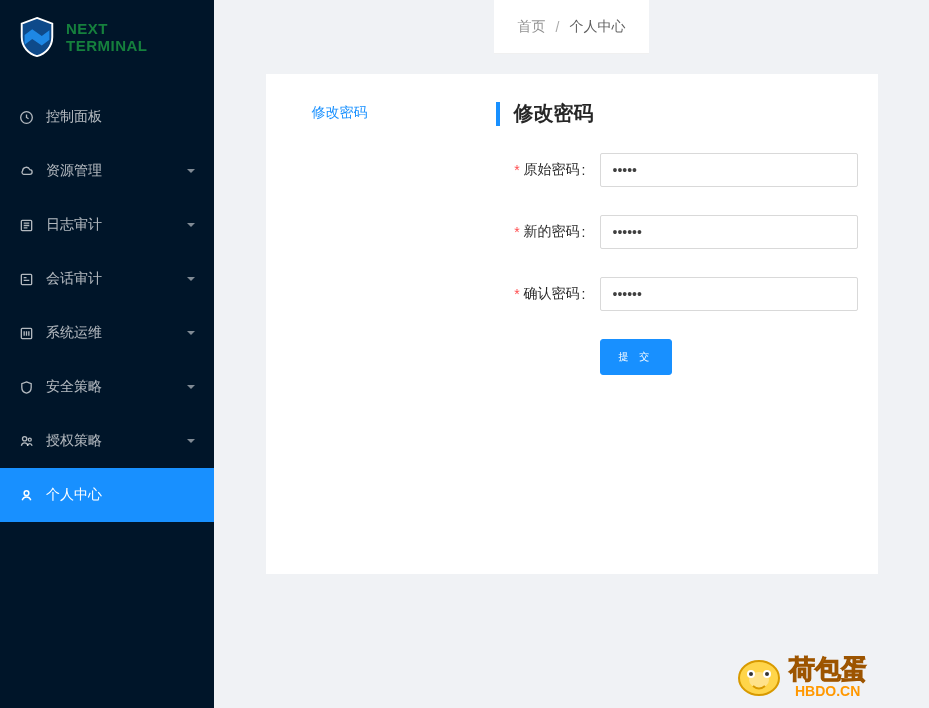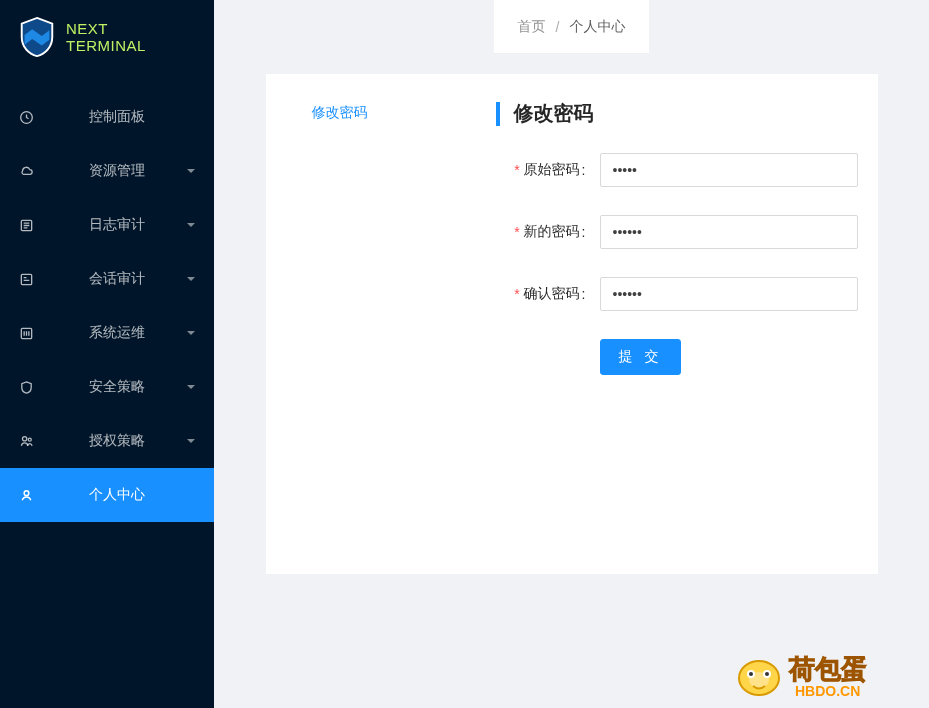--- a/index.html
+++ b/index.html
@@ -22,22 +22,22 @@
     flex-direction: column;
     flex-shrink: 0;
   }
   .logo-area {
     display: flex;
     align-items: center;
     padding: 16px 18px 12px 18px;
   }
   .logo-icon { width: 38px; height: 42px; flex-shrink: 0; margin-right: 10px; }
   .product-name {
-    color: #bef264;
-    font-weight: 400;
+    color: #15803d;
+    font-weight: 700;
     font-size: 15px;
     line-height: 1.15;
     letter-spacing: .5px;
   }
   .product-name span { display: block; }
 
   .nav { list-style: none; margin-top: 20px; }
   .nav-item {
     display: flex;
     align-items: center;
@@ -46,21 +46,21 @@
     color: rgba(255,255,255,.7);
     cursor: pointer;
     position: relative;
     font-size: 14px;
   }
   .nav-item.active {
     background: #1890ff;
     color: #fff;
   }
   .nav-icon { width: 16px; height: 16px; margin-right: 12px; flex-shrink: 0; display: flex; align-items: center; justify-content: center; }
-  .nav-label { flex: 1; margin-left: 43px; }
+  .nav-label { flex: 1; }
   .nav-arrow {
     width: 10px; height: 10px;
     display: flex; align-items: center; justify-content: center;
     color: rgba(255,255,255,.5);
   }
 
   
   .main {
     flex: 1;
     display: flex;
@@ -152,21 +152,21 @@
   }
 
   .submit-row { padding-left: 104px; }
   .btn-primary {
     background: #1890ff;
     color: #fff;
     border: 1px solid #1890ff;
     border-radius: 3px;
     height: 36px;
     padding: 0 18px;
-    font-size: 14px;
+    font-size: 10px;
     cursor: pointer;
     letter-spacing: 4px;
   }
 
   
   .watermark {
     position: fixed;
     right: 6px;
     bottom: 6px;
     pointer-events: none;

